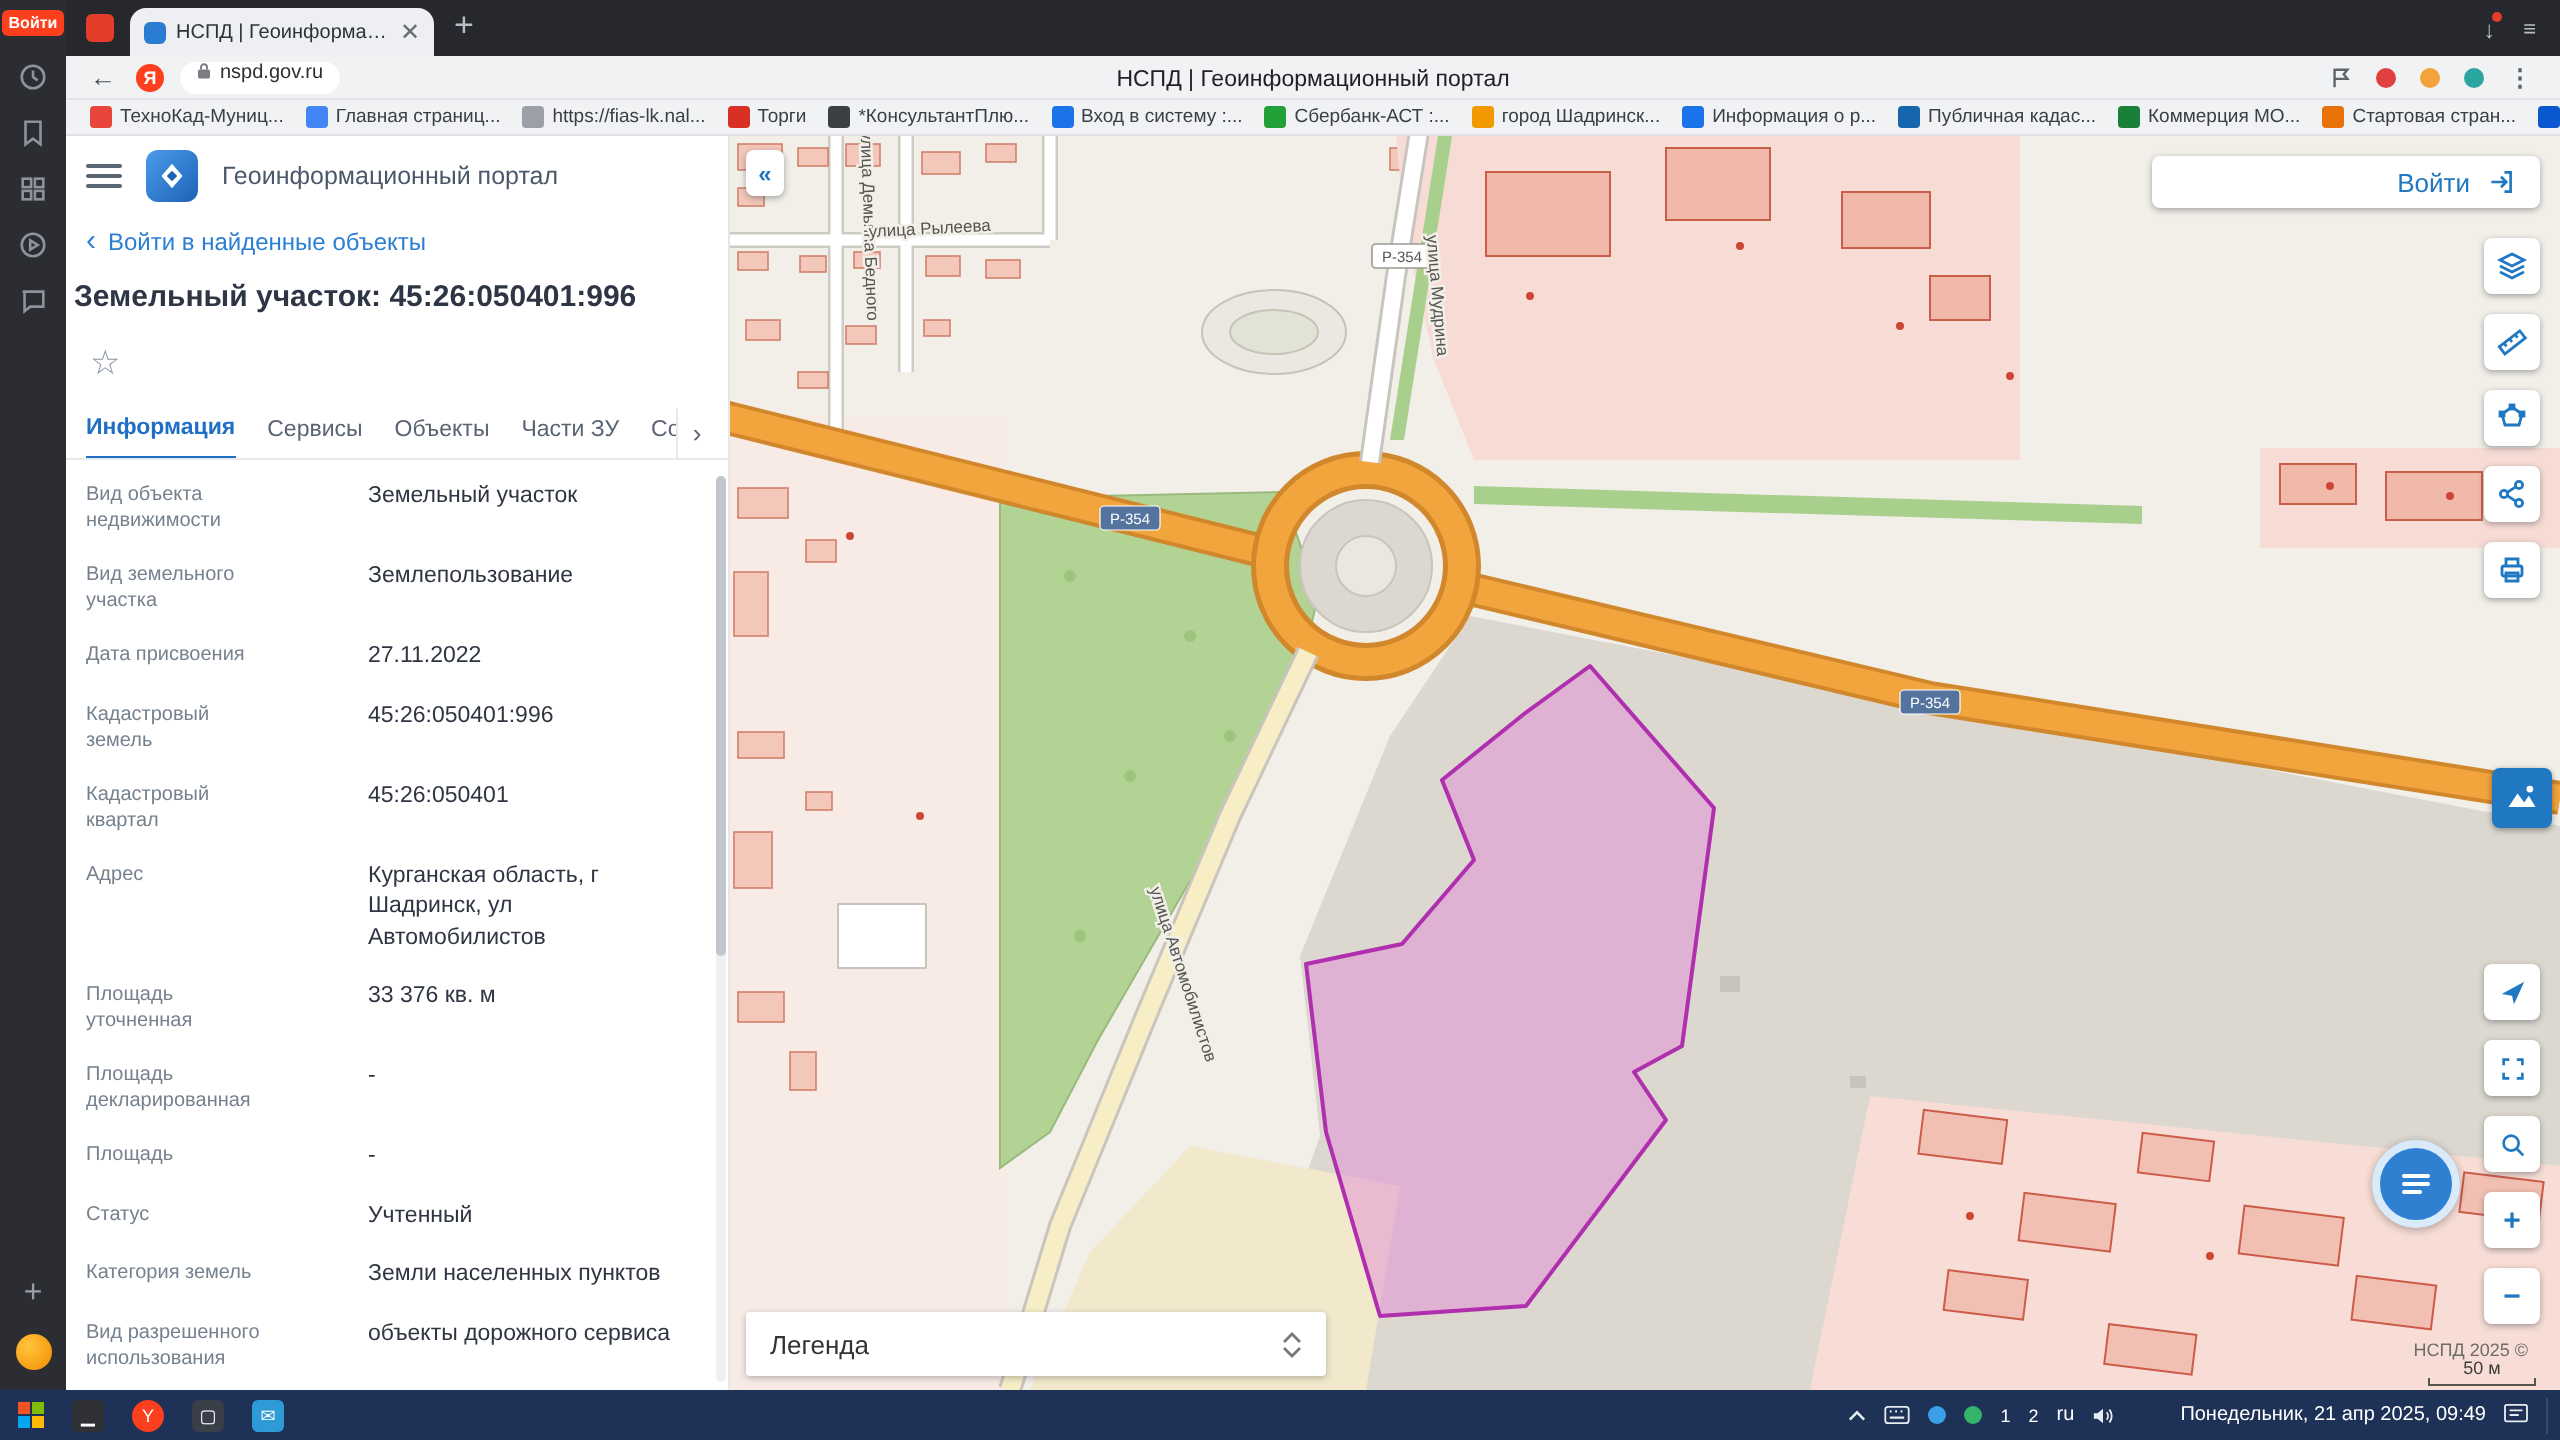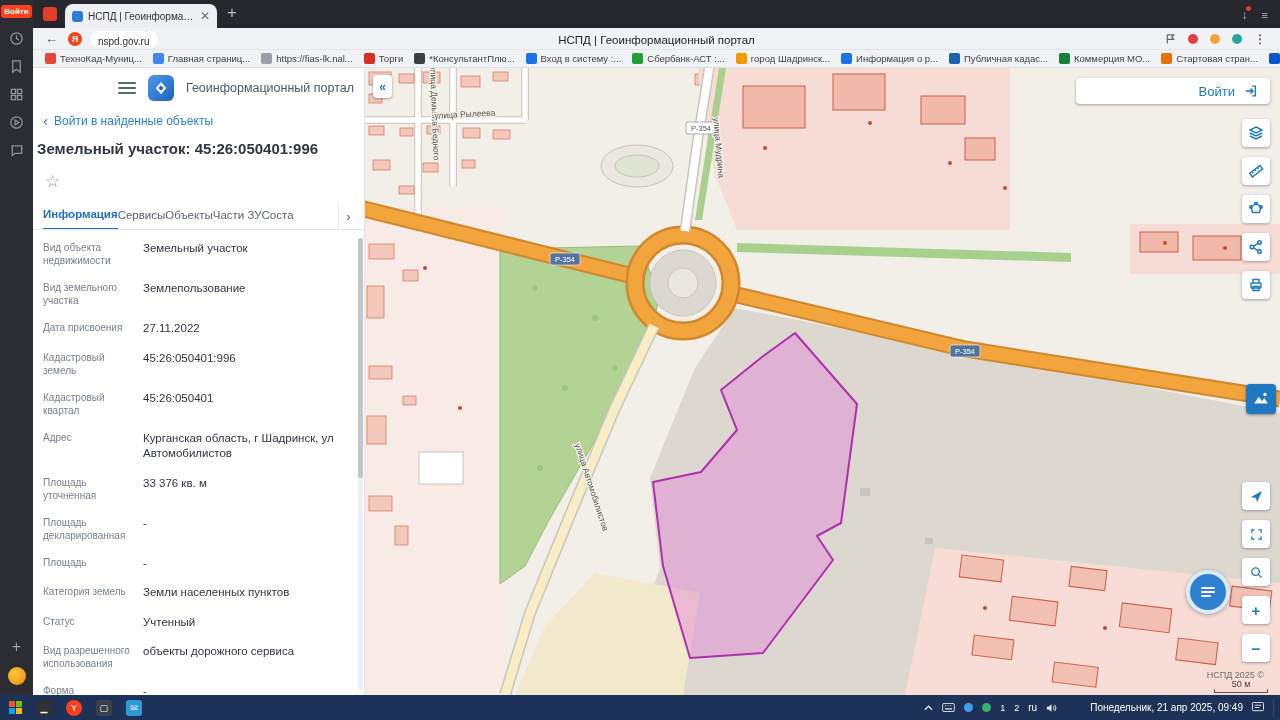--- a/index.html
+++ b/index.html
@@ -28,57 +28,57 @@
   .tb-dl { position:relative; color:#b9bcc2; font-size:12px; }
   .tb-dl::after { content:""; position:absolute; right:-3px; top:-2px; width:5px; height:5px; border-radius:50%; background:#e43e2b; }
   .tb-menu { color:#b9bcc2; font-size:11px; }
 
   
   #navbar { position:absolute; left:33px; top:28px; right:0; height:22px; background:#f1f2f4; border-bottom:1px solid #e3e4e8;
     display:flex; align-items:center; z-index:30; }
   .nav-back { color:#4d5156; font-size:13px; margin-left:12px; }
   .ya-badge { width:14px; height:14px; border-radius:50%; background:#fc3f1d; color:#fff; font-size:9px; font-weight:bold;
     display:flex; align-items:center; justify-content:center; margin-left:10px; }
-  .addr-pill { height:16px; background:#fff; border-radius:8px; display:flex; align-items:flex-end; gap:4px; padding:0 8px; margin-left:8px;flex-direction:column; }
+  .addr-pill { height:16px; background:#fff; border-radius:8px; display:flex; align-items:flex-start; gap:4px; padding:0 8px; margin-left:8px; }
   .addr-url { font-size:10px; color:#2c2f33; }
   .nav-title-wrap { position:absolute; left:0; right:0; text-align:center; pointer-events:none; }
   .nav-title { font-size:11.5px; color:#202124; }
   .nav-right { margin-left:auto; display:flex; align-items:center; gap:12px; padding-right:14px; }
   .ext-dot { width:10px; height:10px; border-radius:50%; }
   .nav-menu { color:#5f6368; font-size:12px; font-weight:bold; }
 
   
   #bookmarksbar { position:absolute; left:33px; top:50px; right:0; height:18px; background:#f1f2f4; border-bottom:1px solid #e0e1e5;
     display:flex; align-items:center; gap:11px; padding-left:12px; overflow:hidden; z-index:30; white-space:nowrap; }
   .bm { display:inline-flex; align-items:center; gap:4px; flex:none; }
   .bm-ic { width:11px; height:11px; border-radius:2px; flex:none; }
   .bm-lb { font-size:9.5px; color:#3b3e43; }
 
   
   #app { position:absolute; left:33px; top:68px; right:0; bottom:25px; background:#fff; }
 
   #panel { position:absolute; left:0; top:0; width:332px; height:100%; background:#fff; z-index:5; overflow:hidden; border-right:1px solid #e4e6ea; }
-  .panel-header { height:40px; display:flex; align-items:center; padding:16px 10px; gap:12px;justify-content:flex-end; }
+  .panel-header { height:40px; display:flex; align-items:center; padding:16px 10px; gap:12px; }
   .hamburger { width:18px; display:flex; flex-direction:column; gap:3px; }
   .hamburger span { height:2px; background:#5a6572; border-radius:1px; }
   .gp-logo { width:26px; height:26px; border-radius:6px; background:linear-gradient(135deg,#4a9be8,#1d62b8);
     display:flex; align-items:center; justify-content:center; }
   .brand { font-size:12.5px; color:#4b586a; }
   .back-row { display:flex; align-items:center; gap:6px; padding:6px 10px 0; color:#2b7fd4; font-size:12px; }
   .back-chev { font-size:15px; line-height:12px; }
   .obj-title { padding:12px 4px 0; font-size:15px; font-weight:bold; color:#2e3646; }
   .star { margin:14px 0 0 12px; font-size:17px; color:#8a94a2; }
-  .tabs-row { margin-top:12px; border-bottom:1px solid #e5e8ec; display:flex; align-items:flex-end; 
+  .tabs-row { margin-top:12px; border-bottom:1px solid #e5e8ec; display:flex; align-items:flex-end; gap:16px;
     padding-left:10px; height:26px; position:relative; font-size:11.5px; color:#5a6472; overflow:hidden; }
   .ptab { padding-bottom:8px; flex:none; }
   .ptab.active { color:#1f6fc4; font-weight:bold; border-bottom:2px solid #1f6fc4; margin-bottom:-1px; }
   .tabs-arrow { position:absolute; right:6px; top:0; bottom:0; width:20px; background:#fff; border-left:1px solid #e5e8ec;
     display:flex; align-items:center; justify-content:center; color:#5a6472; font-size:13px; }
   .rows { padding:4px 16px 0 10px; }
-  .irow { display:flex; padding:7px 0; }
+  .irow { display:flex; padding:7px 0;gap:41px; }
   .ilabel { width:100px; flex:none; font-size:10px; color:#76818e; line-height:1.3; padding-right:8px; }
   .ivalue { font-size:11.5px; color:#2f3542; line-height:1.35; }
   .pscroll { position:absolute; right:1px; top:170px; bottom:4px; width:5px; background:#eef0f2; border-radius:3px; }
   .pscroll-thumb { position:absolute; top:0; width:5px; height:240px; background:#c2c7cd; border-radius:3px; }
 
   
   #map { position:absolute; left:332px; top:0; right:0; bottom:0; background:#f2efe9; overflow:hidden; }
   #map-svg { position:absolute; left:0; top:0; width:915px; height:627px; }
 
   .btnw { background:#fff; border-radius:4px; box-shadow:0 1px 3px rgba(60,64,67,.45); }
@@ -309,26 +309,26 @@
         </div>
         <div class="irow">
           <div class="ilabel">Площадь декларированная</div>
           <div class="ivalue">-</div>
         </div>
         <div class="irow">
           <div class="ilabel">Площадь</div>
           <div class="ivalue">-</div>
         </div>
         <div class="irow">
+          <div class="ilabel">Статус</div>
+          <div class="ivalue">Учтенный</div>
+        </div>
+        <div class="irow">
           <div class="ilabel">Категория земель</div>
           <div class="ivalue">Земли населенных пунктов</div>
-        </div>
-        <div class="irow">
-          <div class="ilabel">Статус</div>
-          <div class="ivalue">Учтенный</div>
         </div>
         <div class="irow">
           <div class="ilabel">Вид разрешенного использования</div>
           <div class="ivalue">объекты дорожного сервиса</div>
         </div>
         <div class="irow">
           <div class="ilabel">Форма собственности</div>
           <div class="ivalue">-</div>
         </div>
       </div>
@@ -565,20 +565,31 @@
       <div class="mtool btnw">+</div>
       <div class="mtool btnw">−</div>
     </div>
 
     <div class="chat-btn">
       <svg width="20" height="20" viewBox="0 0 20 20">
         <path d="M4 6h12M4 10h12M4 14h8" stroke="#fff" stroke-width="2" stroke-linecap="round" fill="none"></path>
       </svg>
     </div>
 
+    <div class="legend-bar">
+      <span>Легенда</span>
+      <span class="legend-spin">
+        <svg width="10" height="6" viewBox="0 0 10 6">
+            <path d="M1 5l4-4 4 4" stroke="#777" fill="none" stroke-width="1.4"></path>
+          </svg>
+        <svg width="10" height="6" viewBox="0 0 10 6">
+            <path d="M1 1l4 4 4-4" stroke="#777" fill="none" stroke-width="1.4"></path>
+          </svg>
+      </span>
+    </div>
 
     <div class="attribution">НСПД 2025 ©</div>
     <div class="scalebar">
       <div>50 м</div>
       <div class="scale-line"></div>
     </div>
   </div>
 </div>
 
 <div id="taskbar">

